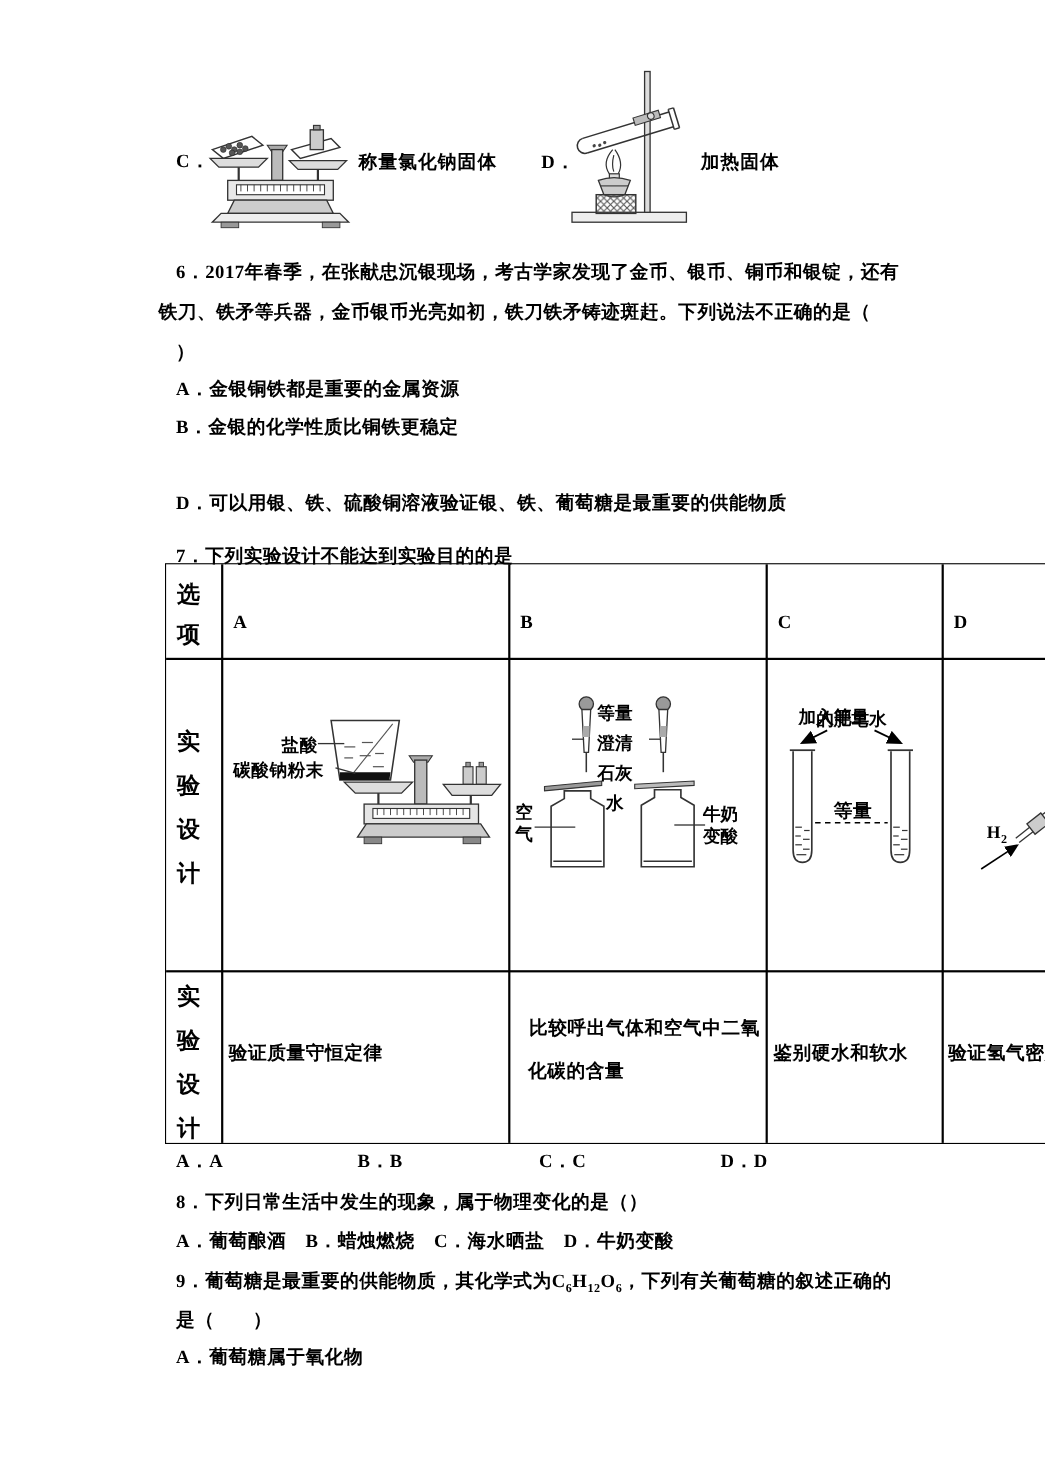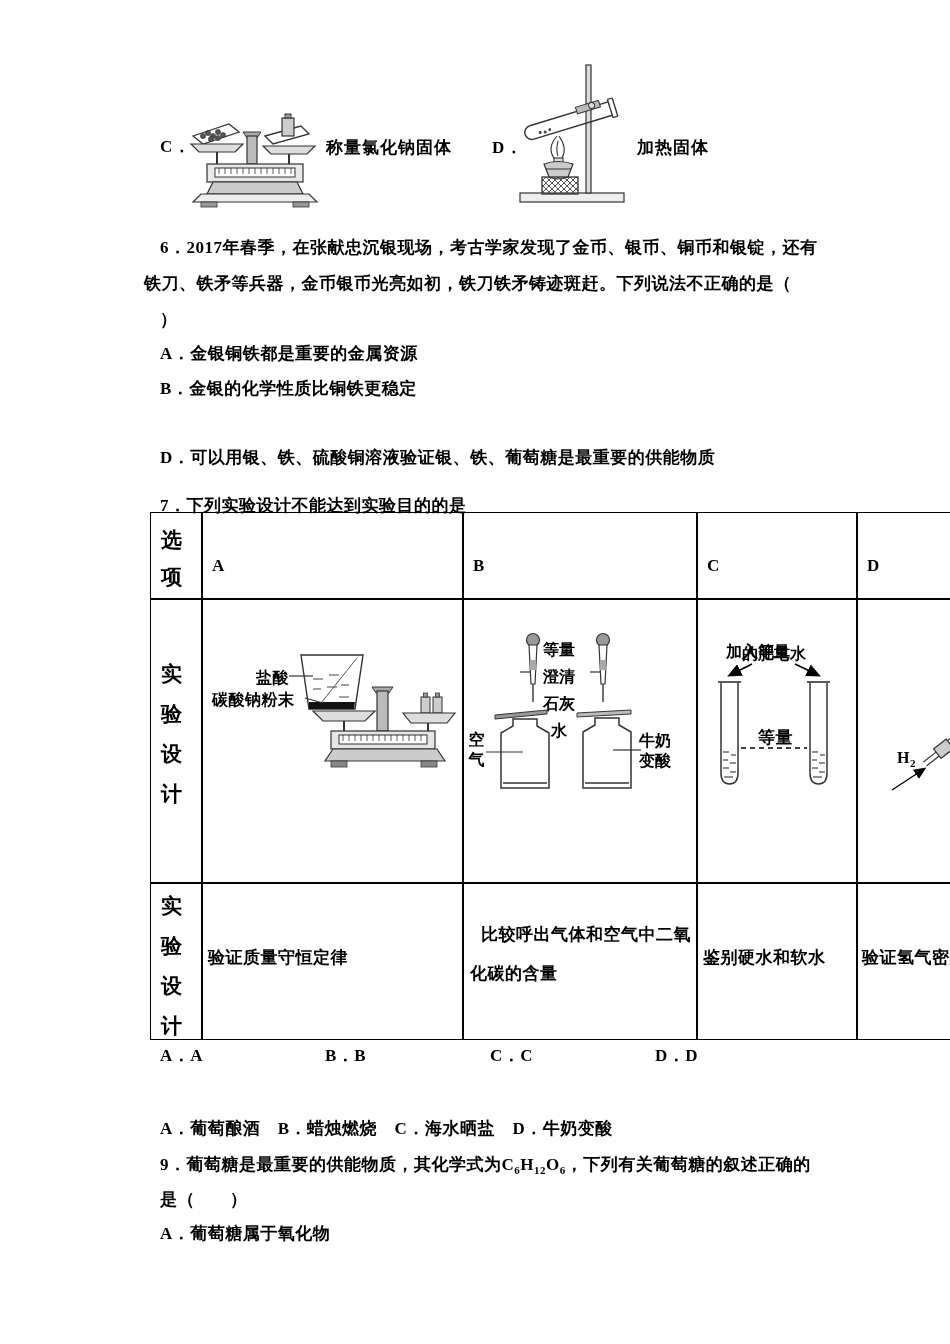--- a/index.html
+++ b/index.html
@@ -273,28 +273,29 @@
       <line x1="-22" y1="-2" x2="-6" y2="-2" stroke="#333" stroke-width="1.2"></line>
       <line x1="-22" y1="3" x2="-6" y2="3" stroke="#333" stroke-width="1.2"></line>
       <line x1="10" y1="-4" x2="20" y2="-4" stroke="#333" stroke-width="1.2"></line>
       <line x1="10" y1="2" x2="20" y2="2" stroke="#333" stroke-width="1.2"></line>
     </g>
   </svg>
   <div class="flabel" style="left:897px;top:749px;"><span>H</span><sub>2</sub></div>
 
   <div class="line" style="left:208px;top:948px;">验证质量守恒定律</div>
   <div class="line" style="left:481px;top:925px;">比较呼出气体和空气中二氧</div>
-  <div class="line" style="left:470px;top:964px;">化碳的含量</div>
+  <div class="line" style="left:480px;top:964px;">化碳的含量</div>
   <div class="line" style="left:703px;top:948px;">鉴别硬水和软水</div>
   <div class="line" style="left:862px;top:948px;">验证氢气密度</div>
 
   <div class="line" style="left:160px;top:1046px;">A．A</div>
   <div class="line" style="left:325px;top:1046px;">B．B</div>
   <div class="line" style="left:490px;top:1046px;">C．C</div>
   <div class="line" style="left:655px;top:1046px;">D．D</div>
 
+  <div class="line" style="left:160px;top:1083px;">8．下列日常生活中发生的现象，属于物理变化的是（）</div>
   <div class="line" style="left:160px;top:1119px;">A．葡萄酿酒　B．蜡烛燃烧　C．海水晒盐　D．牛奶变酸</div>
 
   <div class="line" style="left:160px;top:1155px;"><span>9．葡萄糖是最重要的供能物质，其化学式为C</span><sub>6</sub><span>H</span><sub>12</sub><span>O</span><sub>6</sub><span>，下列有关葡萄糖的叙述正确的</span></div>
   <div class="line" style="left:160px;top:1190px;">是（　　）</div>
   <div class="line" style="left:160px;top:1224px;">A．葡萄糖属于氧化物</div>
 
 </div>
 
 </body></html>

